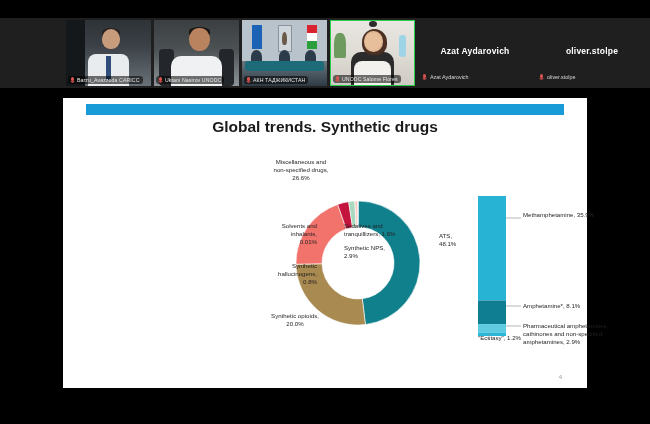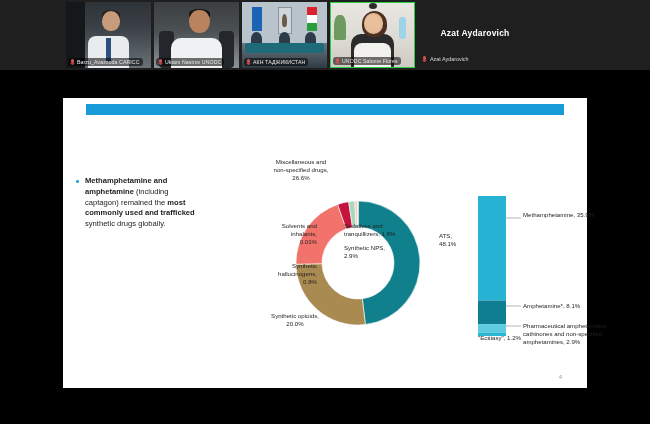--- a/index.html
+++ b/index.html
@@ -4,21 +4,21 @@
 <style>
   html,body{margin:0;padding:0;}
   body{
     width:650px;height:424px;overflow:hidden;
     background:#000;
     font-family:"Liberation Sans", sans-serif;
     position:relative;
   }
   
   #video-strip{
-    position:absolute;left:0;top:0;width:650px;height:70px;
+    position:absolute;left:0;top:18px;width:650px;height:70px;
     background:#1f1f1f;
   }
   .tile{position:absolute;top:2px;height:66px;overflow:hidden;background:#2a2a2a;}
   .tile .namebar{
     position:absolute;left:2px;bottom:2px;
     background:rgba(0,0,0,.55);
     border-radius:3px;
     padding:1px 3px 1px 2px;
     display:flex;align-items:center;gap:2px;
     max-width:96%;
@@ -196,31 +196,35 @@
   </div>
 
   <div class="tile namelabel" style="left:418px;width:114px;">
     <div class="namelabel-text">Azat Aydarovich</div>
     <div class="standalone-name" style="left:4px;">
       <span class="mic"></span>
       <span class="nm">Azat Aydarovich</span>
     </div>
   </div>
 
+  <div class="tile namelabel" style="left:535px;width:114px;">
+    <div class="namelabel-text">oliver.stolpe</div>
+    <div class="standalone-name" style="left:4px;">
+      <span class="mic"></span>
+      <span class="nm">oliver.stolpe</span>
+    </div>
+  </div>
 </div>
 
 <div id="slide">
 
   <div id="title-bar"></div>
+  <div id="slide-title">Global trends. Synthetic drugs</div>
 
   <div id="bullets">
-    <div class="bullet">
-      <span class="dot"></span>
-      <span><b>Methamphetamine and amphetamine</b> (including captagon) remained the <b>most commonly used and trafficked</b> synthetic drugs globally.</span>
-    </div>
   </div>
 
   <div id="chart">
 
     <svg width="376" height="215" viewBox="0 0 376 215">
 
       <g id="donut-slices">
           <path d="M155 45 A62 62 0 0 1 162.40262607969174 168.5564872870786 L159.29829901401456 142.74247648927144 A36 36 0 0 0 155 71 Z" fill="#10808c" stroke="#ffffff" stroke-width="0.6"></path>
           <path d="M162.40262607969174 168.5564872870786 A62 62 0 0 1 93.01156941258284 108.19769499830475 L119.0067177234352 107.69543580546728 A36 36 0 0 0 159.29829901401456 142.74247648927144 Z" fill="#a98a50" stroke="#ffffff" stroke-width="0.6"></path>
           <path d="M93.01156941258284 108.19769499830475 A62 62 0 0 1 134.6980848256173 48.418157759829974 L143.2117911890681 72.98473676377225 A36 36 0 0 0 119.0067177234352 107.69543580546728 Z" fill="#f2736c" stroke="#ffffff" stroke-width="0.6"></path>

